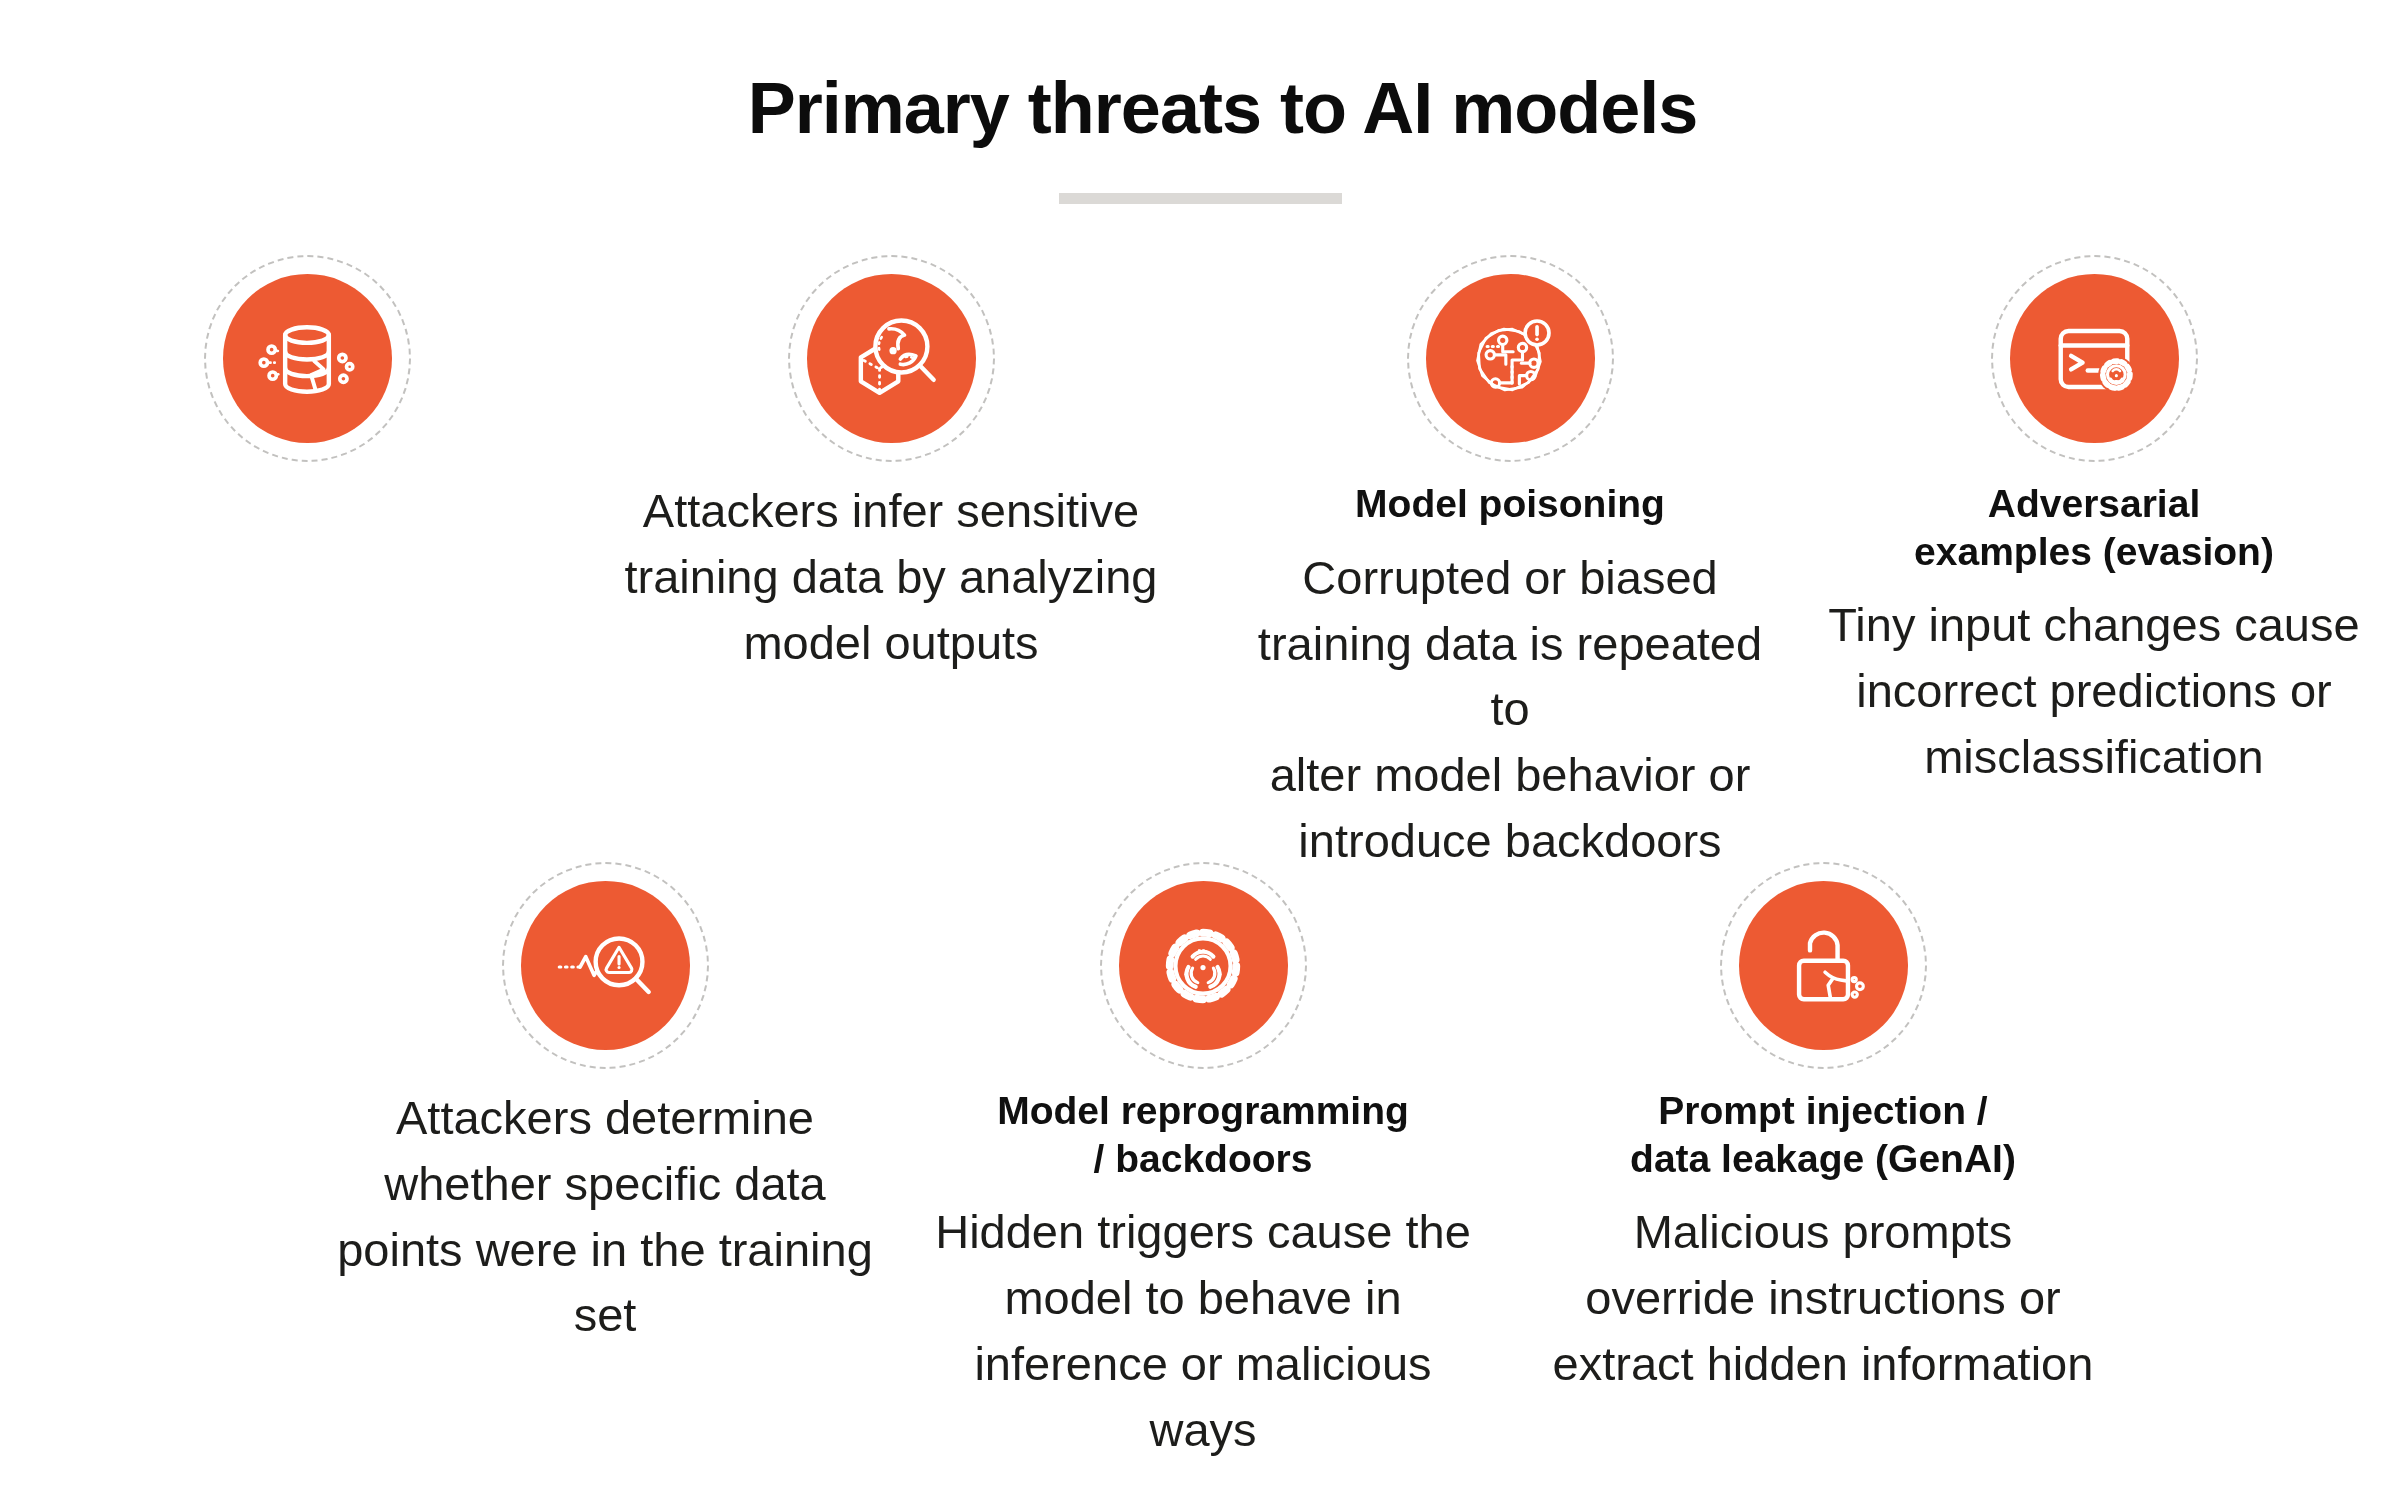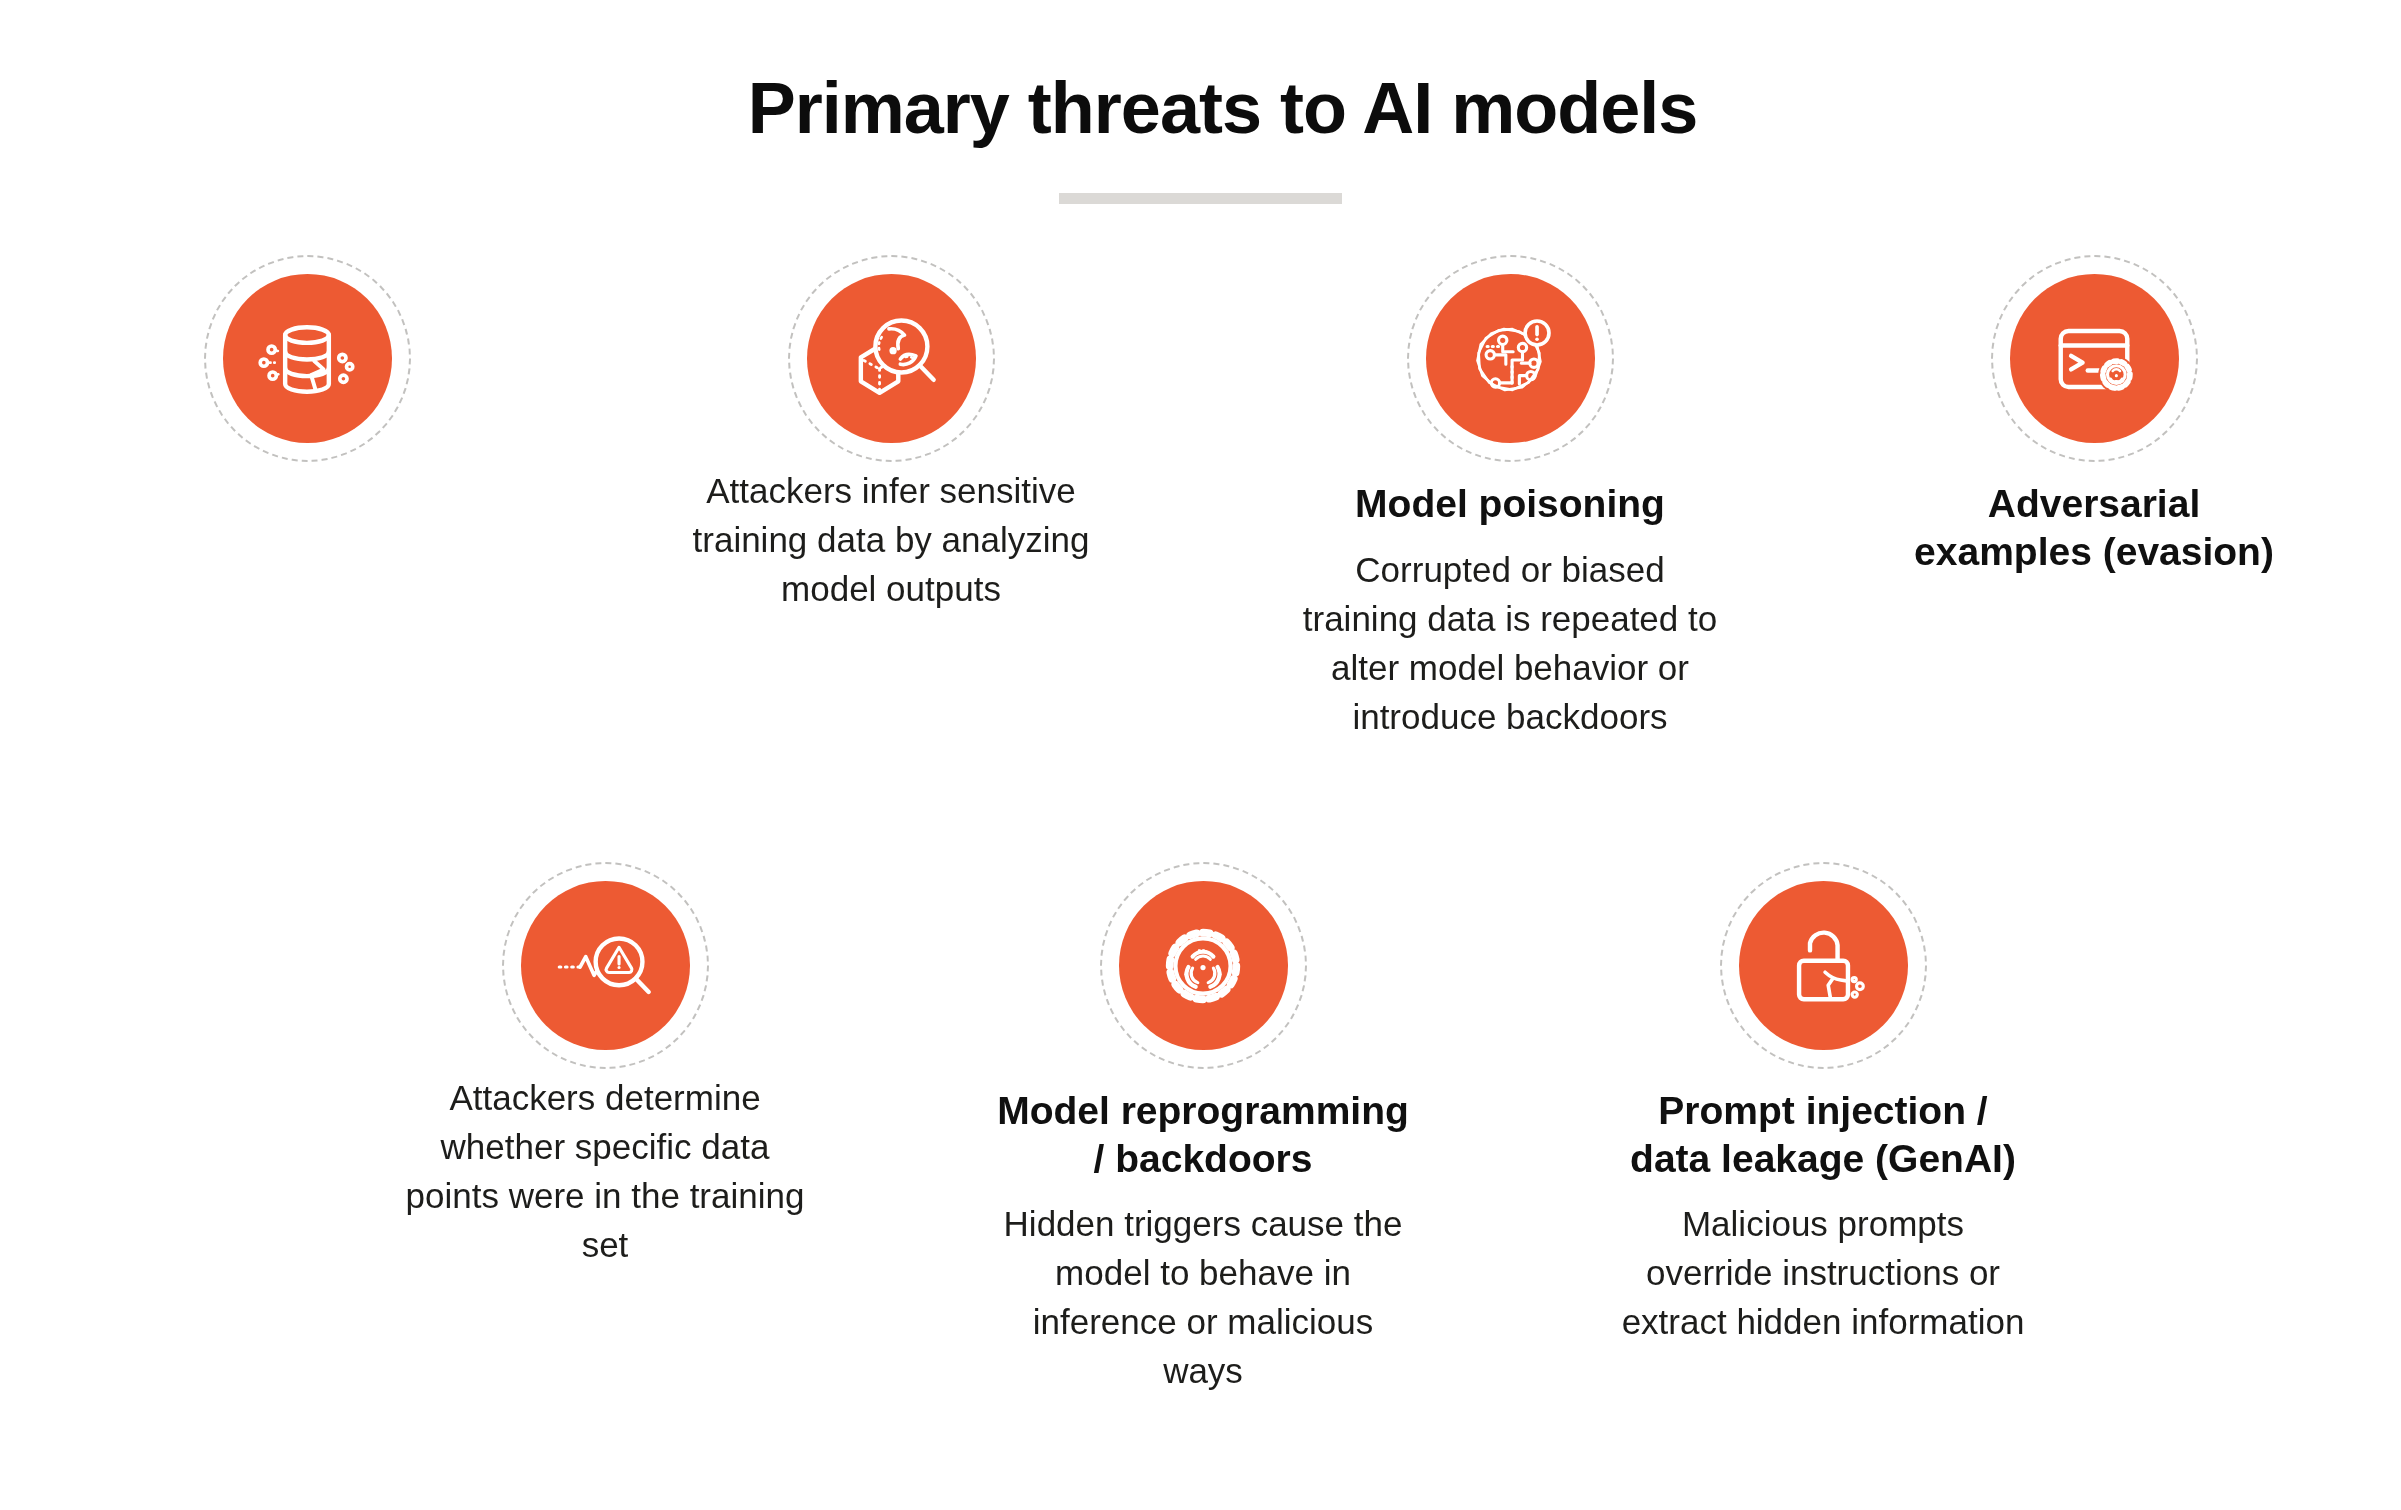--- a/index.html
+++ b/index.html
@@ -71,22 +71,22 @@
   .fill-white  { fill: #FFFFFF; stroke: none; }
   .t-title {
     margin: 18px 0 17.3px;
     font-size: 39px;
     line-height: 1.22;
     font-weight: 700;
     color: #101010;
     white-space: pre-line;
   }
   .t-desc {
-    margin: 4px;
-    font-size: 35px;
+    margin: 16px;
+    font-size: 47px;
     line-height: 1.4;
     font-weight: 400;
     color: #1D1D1B;
     white-space: pre-line;
   }
 </style>
 </head>
 <body>
 
 <div class="canvas">
@@ -186,20 +186,23 @@
           <circle cx="143" cy="130" r="35" class="fill-accent"></circle>
           <circle cx="143" cy="130" r="26" stroke-width="11" stroke-dasharray="7 7.6"></circle>
           <circle cx="143" cy="130" r="17" stroke-width="6"></circle>
           <circle cx="143" cy="132" r="3" class="fill-white"></circle>
           <path d="M136 123 a9 9 0 0 1 14 0 M132 138 a9 9 0 0 0 10 5 M154 138 a9 9 0 0 1 -10 5" stroke-width="5"></path>
         </svg>
       </div>
     </div>
     <h3 class="t-title">Adversarial
 examples (evasion)</h3>
+    <p class="t-desc">Tiny input changes cause
+incorrect predictions or
+misclassification</p>
   </div>
 
   <div class="item" style="left:317px; top:862px">
     <div class="ring">
       <div class="disc">
         <svg class="glyph" viewBox="0 0 200 200">
           <path d="M12 102 h38" stroke-width="6" stroke-dasharray="3 9"></path>
           <path d="M52 102 l11 -20 16 36 10 -16 h10" stroke-width="7"></path>
           <circle cx="127" cy="92" r="45" class="fill-accent"></circle>
           <circle cx="127" cy="92" r="45"></circle>

